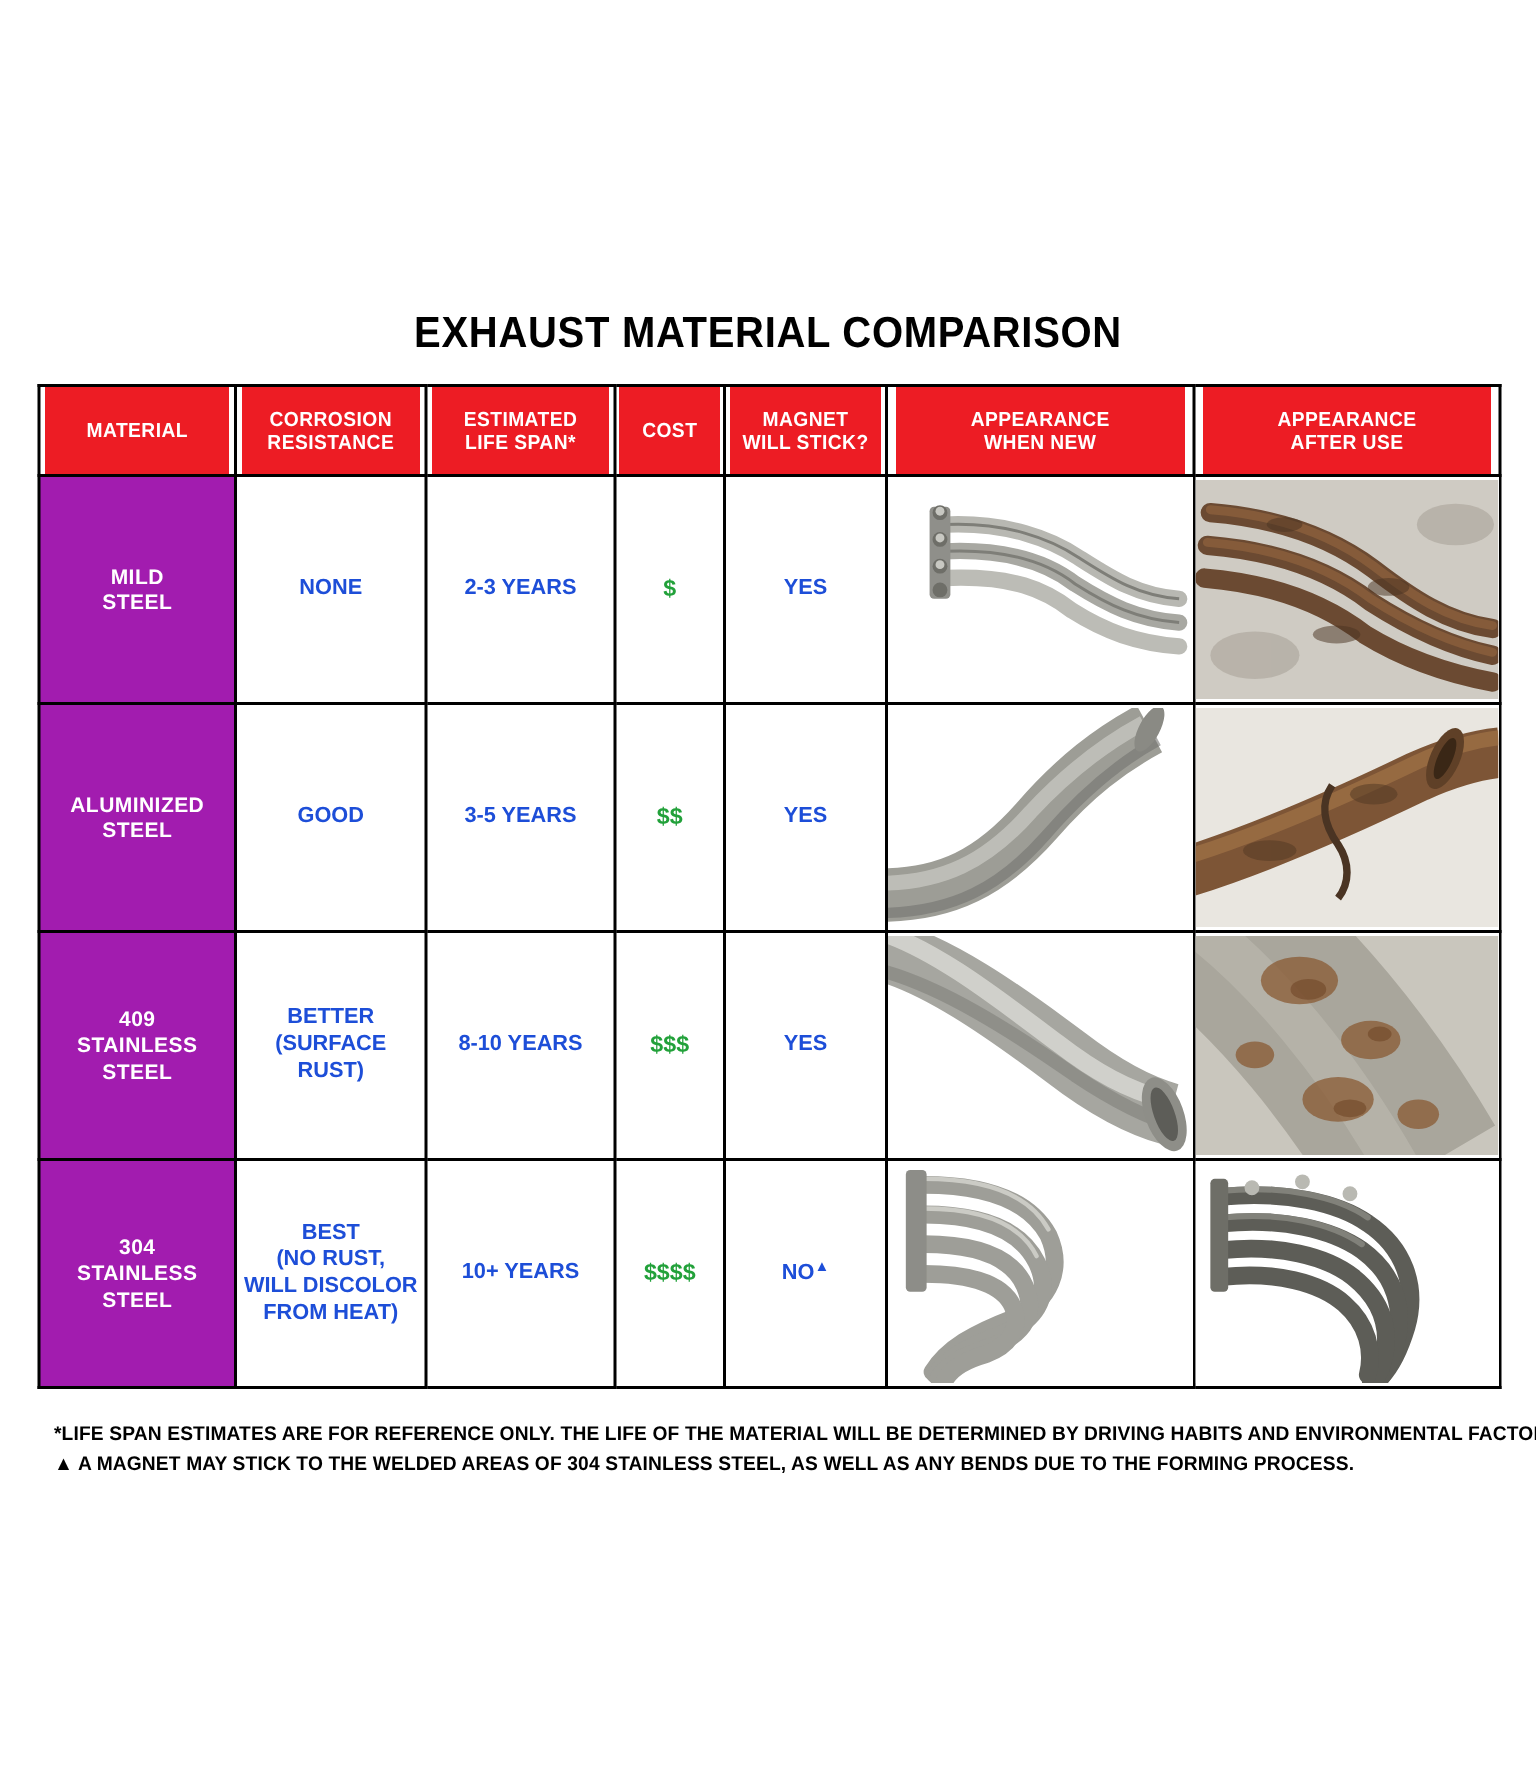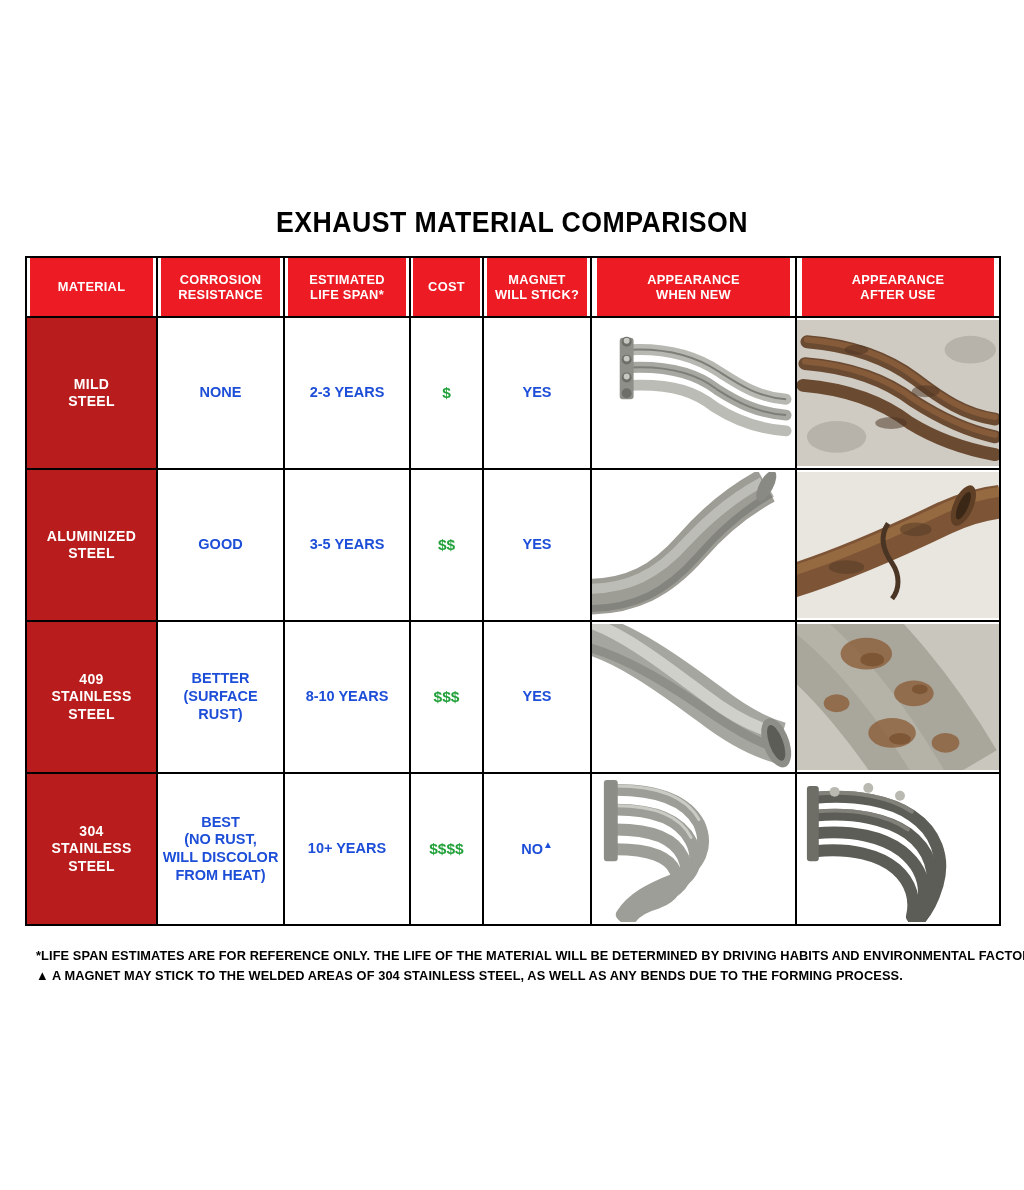--- a/index.html
+++ b/index.html
@@ -58,21 +58,21 @@
     font-size: 13.5px;
     font-weight: bold;
     line-height: 1.12;
     height: 58px;
     letter-spacing: 0.3px;
     transform: scaleX(0.95);
     text-transform: uppercase;
     font-family: "Liberation Sans Narrow", "Liberation Sans", sans-serif;
   }
   td.matcell {
-    background: #b91c1c;
+    background: #a21caf;
     color: #ffffff;
     font-size: 14px;
     font-weight: bold;
     line-height: 1.25;
     letter-spacing: 0.3px;
     text-transform: uppercase;
   }
   td.textcell {
     background: #ffffff;
     color: #1d4ed8;

